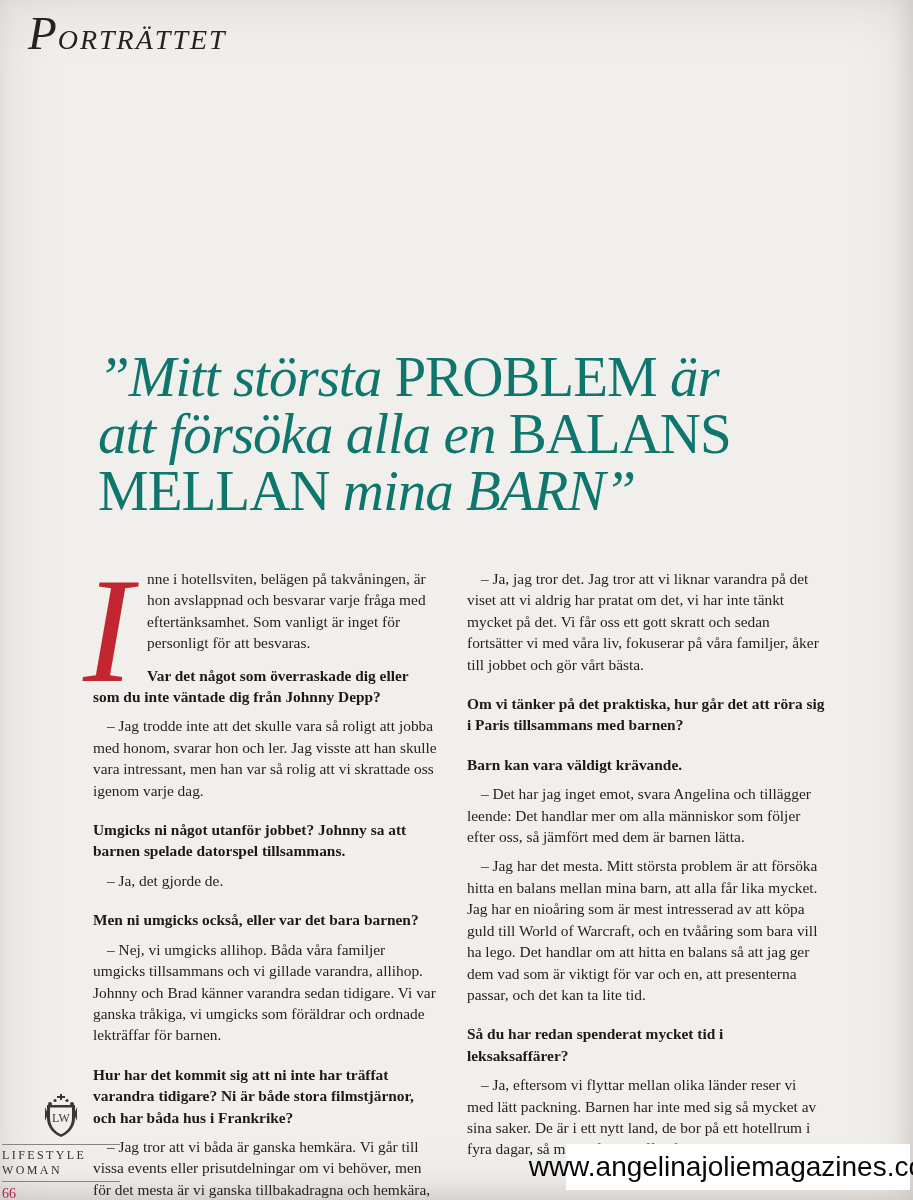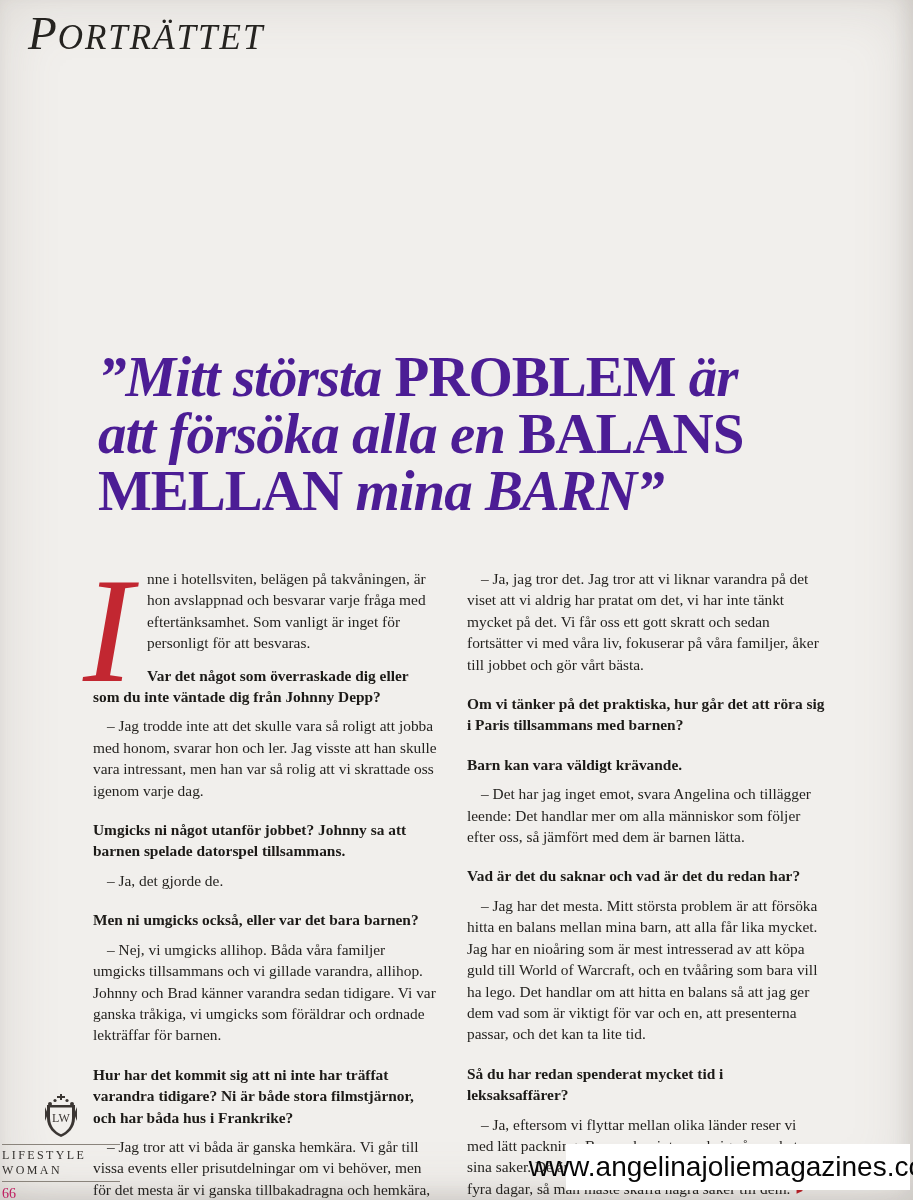--- a/index.html
+++ b/index.html
@@ -6,23 +6,23 @@
   .page{
     position:relative;width:913px;height:1200px;margin:0 auto;
     background:#f1efec;overflow:hidden;
     font-family:"Liberation Serif",serif;color:#252320;
     box-shadow:inset 0 0 60px rgba(120,112,100,0.18), inset -6px -8px 18px rgba(100,95,88,0.15);
   }
   
   .section-header{position:absolute;left:28px;top:10px;font-style:italic;color:#17151
 3;letter-spacing:1px;white-space:nowrap;}
   .section-header .initial{font-size:47px;line-height:1;}
-  .section-header .rest{font-size:35px;text-transform:uppercase;letter-spacing:2px;}
+  .section-header .rest{font-size:28px;text-transform:uppercase;letter-spacing:2px;}
   
-  .headline{position:absolute;left:98px;top:348px;width:760px;color:#4c1d95;font-weight:bold;}
+  .headline{position:absolute;left:98px;top:348px;width:760px;color:#0f766e;}
   .hl-line{white-space:nowrap;font-size:57px;line-height:57px;letter-spacing:-1px;}
   .hl-line .it{font-style:italic;}
   
   .columns{position:absolute;left:85px;top:560px;width:748px;display:flex;gap:14px;align-items:flex-start;}
   .col{font-size:15.4px;line-height:21.4px;}
   .col-left{width:360px;}
   .col-right{width:374px;}
   .col p{margin:8px;}
   .dropcap{
     float:left;width:56px;height:112px;margin:4px 8px 0 -2px;
@@ -83,21 +83,20 @@
       <p class="para-q">Hur har det kommit sig att ni inte har träffat varandra tidigare? Ni är både stora filmstjärnor, och har båda hus i Frankrike?</p>
       <p class="para-a">– Jag tror att vi båda är ganska hemkära. Vi går till vissa events eller prisutdelningar om vi behöver, men för det mesta är vi ganska tillbakadragna och hemkära, säger Angelina med ett skratt.</p>
       <p class="para-q">Så ni har det gemensamt, att ni hanterar kaoset utanför era liv på samma sätt? Ni befinner er ju båda i liknande situationer.</p>
     </div>
 
     <div class="col col-right">
       <p class="para-a">– Ja, jag tror det. Jag tror att vi liknar varandra på det viset att vi aldrig har pratat om det, vi har inte tänkt mycket på det. Vi får oss ett gott skratt och sedan fortsätter vi med våra liv, fokuserar på våra familjer, åker till jobbet och gör vårt bästa.</p>
       <p class="para-q">Om vi tänker på det praktiska, hur går det att röra sig i Paris tillsammans med barnen?</p>
       <p class="para-q">Barn kan vara väldigt krävande.</p>
       <p class="para-a">– Det har jag inget emot, svara Angelina och tillägger leende: Det handlar mer om alla människor som följer efter oss, så jämfört med dem är barnen lätta.</p>
-      <p class="para-q">Vad är det du saknar och vad är det du redan har?</p>
       <p class="para-a">– Jag har det mesta. Mitt största problem är att försöka hitta en balans mellan mina barn, att alla får lika mycket. Jag har en nioåring som är mest intresserad av att köpa guld till World of Warcraft, och en tvååring som bara vill ha lego. Det handlar om att hitta en balans så att jag ger dem vad som är viktigt för var och en, att presenterna passar, och det kan ta lite tid.</p>
       <p class="para-q">Så du har redan spenderat mycket tid i leksaksaffärer?</p>
       <p class="para-a"><span class="body-run">– Ja, eftersom vi flyttar mellan olika länder reser vi med lätt packning. Barnen har inte med sig så mycket av sina saker. De är i ett nytt land, de bor på ett hotellrum i fyra dagar, så man måste skaffa några saker till dem.</span><span class="end-arrow">▸</span></p>
     </div>
 
   </div>
 
   <div class="footer-logo">
     <svg class="crest" width="38" height="46" viewBox="0 0 38 46">
       <g fill="#3b3633" stroke="none">

